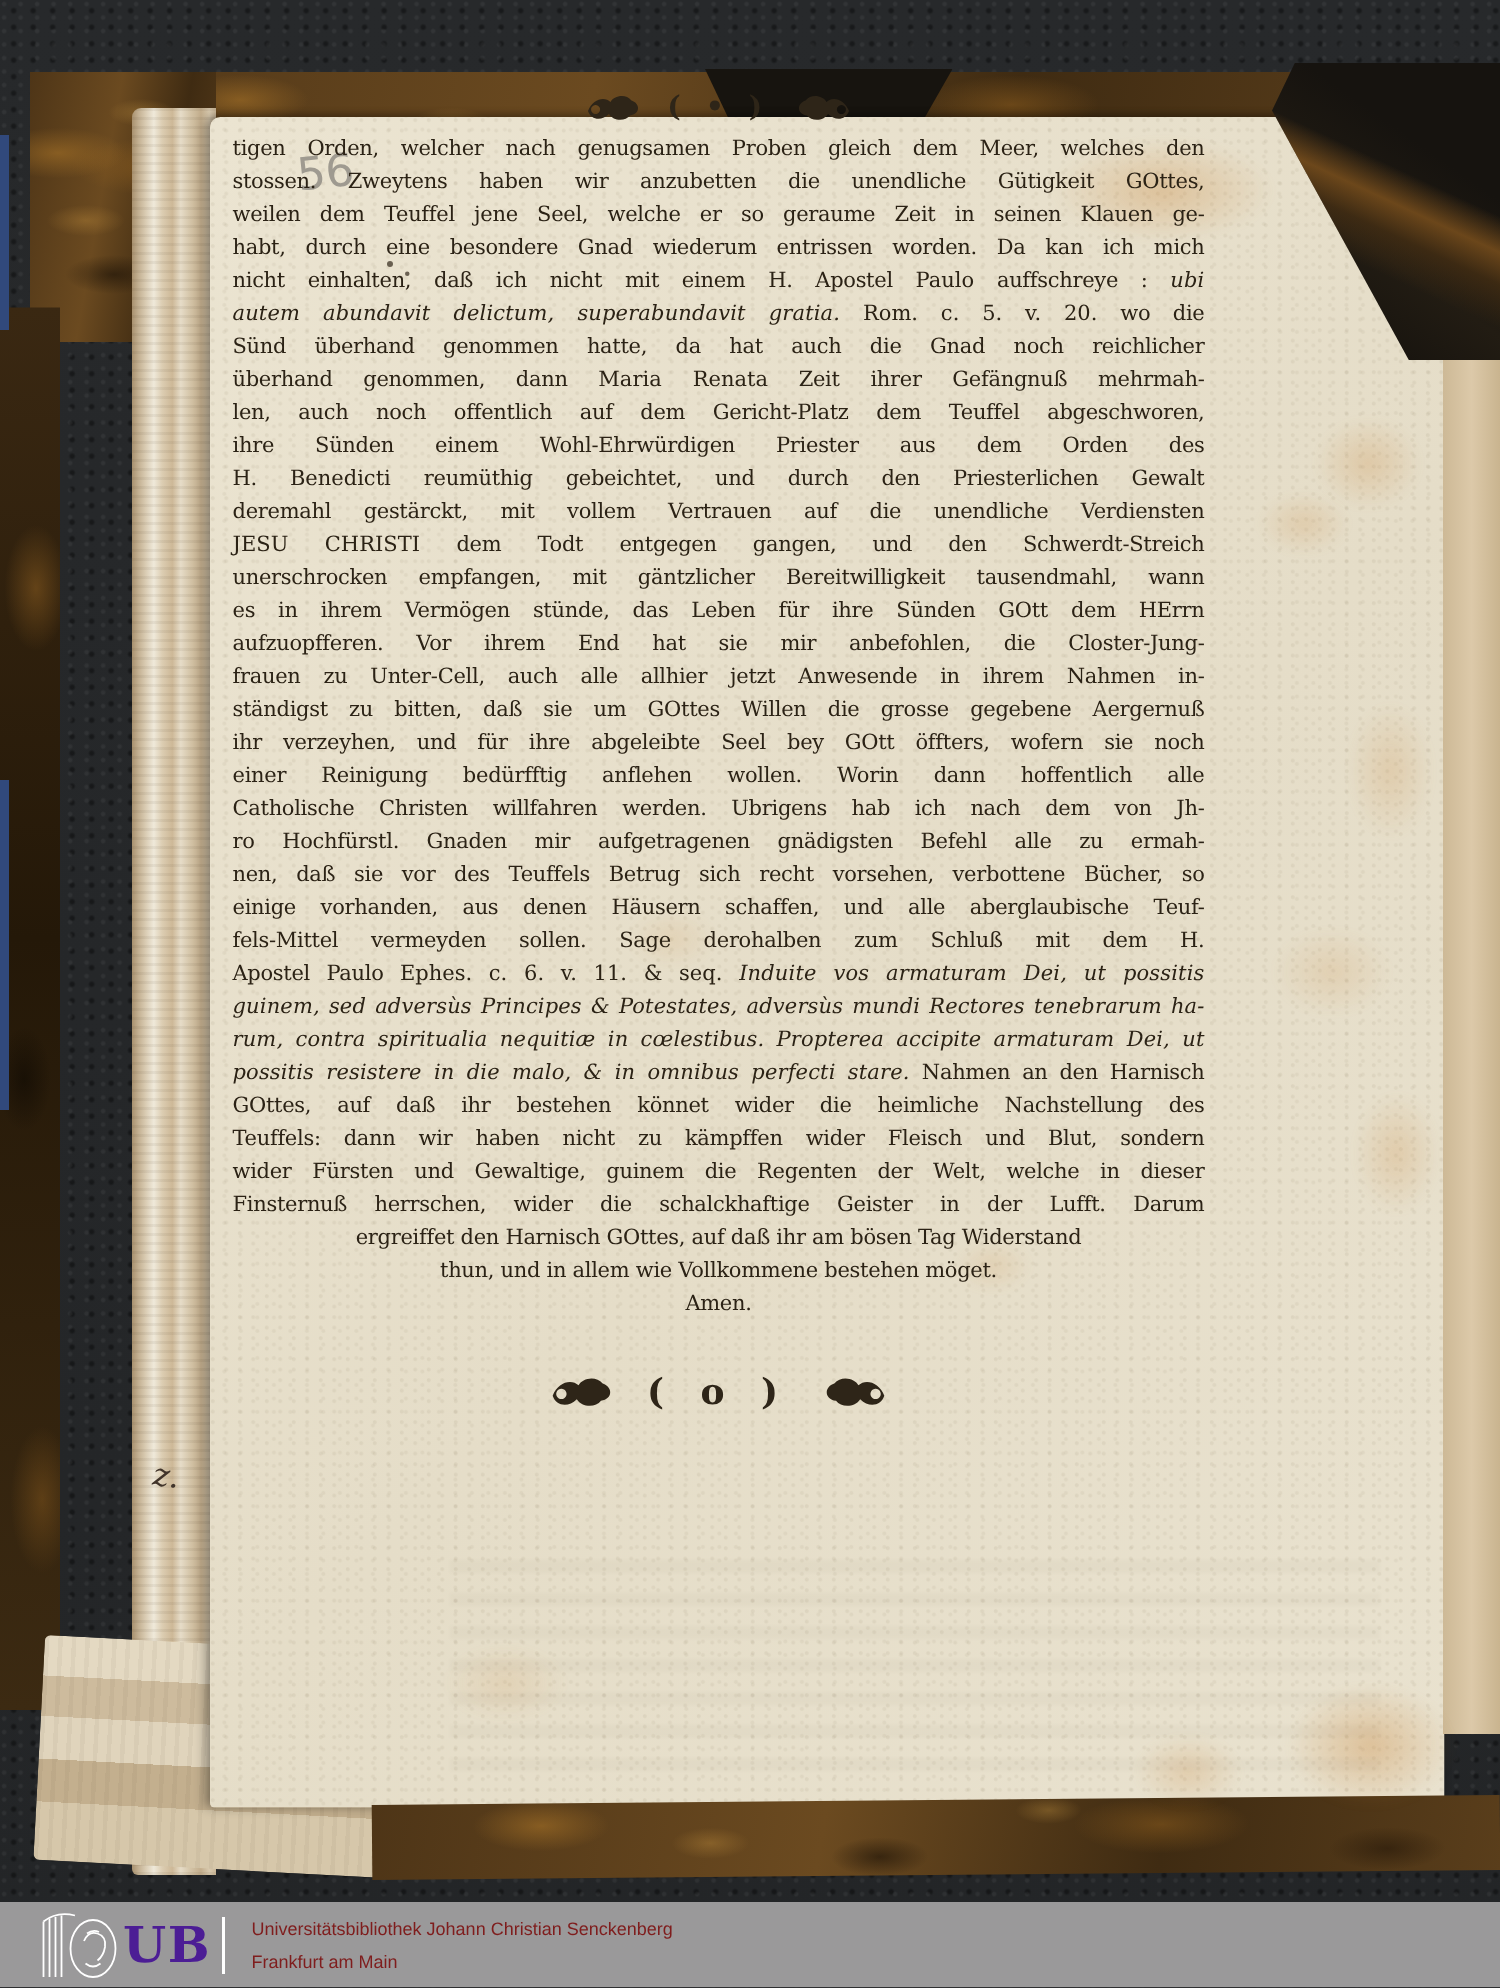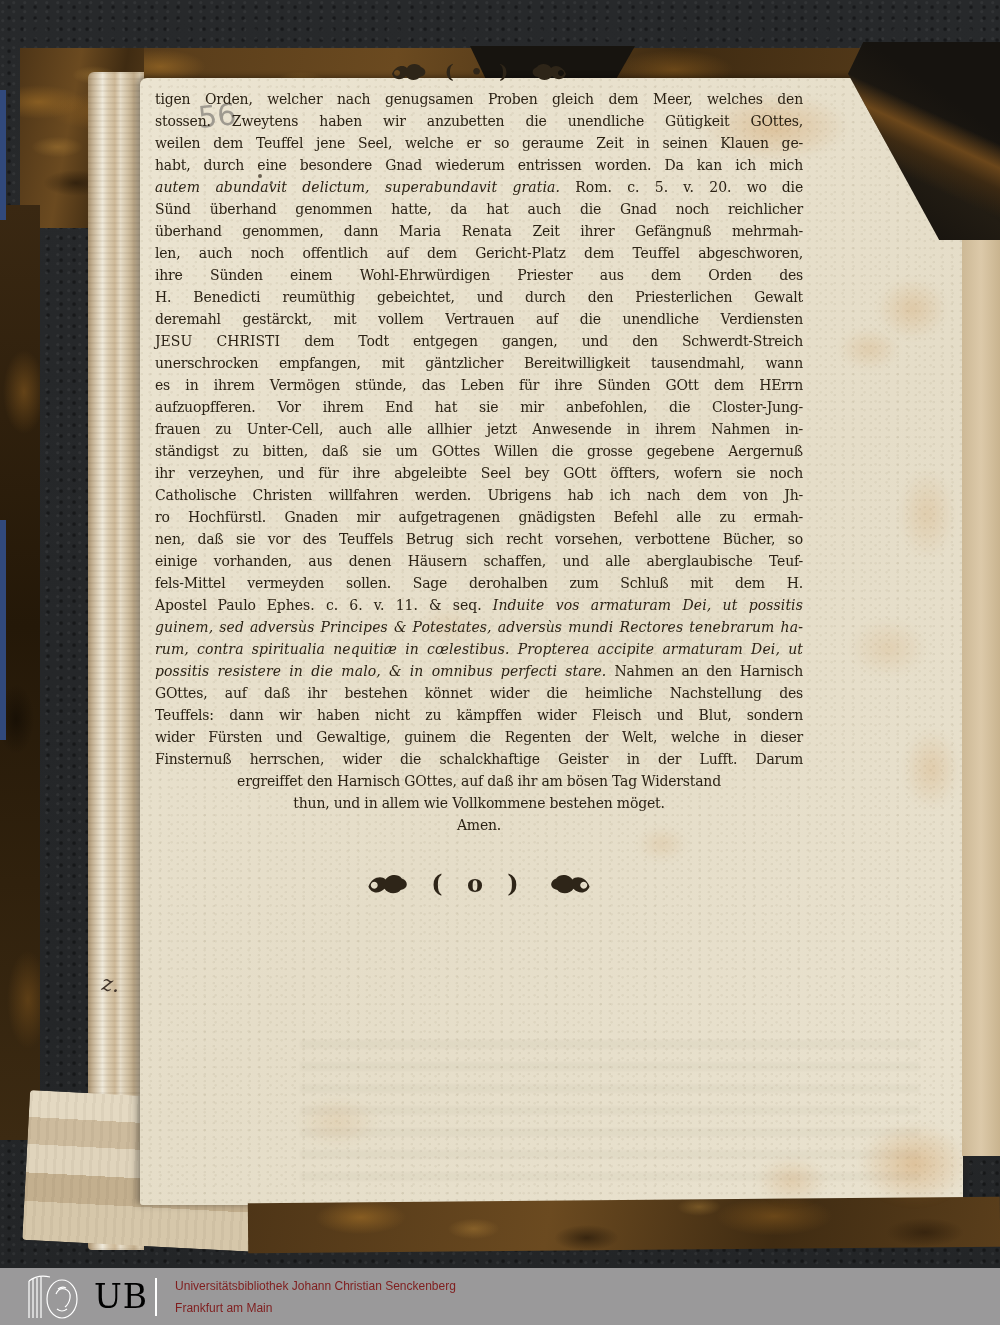--- a/index.html
+++ b/index.html
@@ -76,22 +76,22 @@
   #margin-mark{left:102px;top:972px;font-family:"DejaVu Serif",serif;font-style:italic;
     font-size:21px;color:#41342a;transform:rotate(8deg);}
   .ink-dot{width:4px;height:4px;border-radius:50%;background:#4a4032;opacity:.8;}
   .stain{border-radius:50%;filter:blur(3px);}
   #show-through{left:300px;top:1040px;width:620px;height:150px;opacity:.5;filter:blur(1px);
     background:repeating-linear-gradient(180deg, rgba(95,85,62,.07) 0 9px, transparent 9px 22px);}
   
   #footer-bar{left:0;top:1268px;width:1000px;height:57px;background:#9a999a;
     display:flex;align-items:center;font-family:"Liberation Sans",sans-serif;}
   #ub-logo{display:flex;align-items:center;margin-left:26px;}
-  #ub-logo .ub-text{color:#000000;font-family:"DejaVu Serif",serif;font-weight:400;
-    font-size:33px;line-height:1;margin-left:12px;letter-spacing:1px;}
+  #ub-logo .ub-text{color:#4c1d95;font-family:"DejaVu Serif",serif;font-weight:700;
+    font-size:33px;line-height:1;margin-left:0;letter-spacing:1px;}
   #ub-divider{width:2px;height:38px;background:#ffffff;margin-left:7px;}
   #footer-text{margin-left:18px;color:#7f1d1d;font-size:12px;line-height:22px;}
 </style>
 </head>
 <body>
 
 <div id="stage">
 
   <div id="cover-band-top" class="abs marble"></div>
   <div id="cover-left-top" class="abs marble"></div>
@@ -138,34 +138,36 @@
         <svg width="40" height="22" viewBox="0 0 40 22">
             <path d="M3 14 C6 6 14 4 18 8 C20 4 28 2 32 7 C38 9 38 16 31 17 C28 21 20 21 17 16 C12 21 5 20 3 14 Z M8 10 a3 3 0 1 0 .1 0 Z" fill="#2e2518"></path>
           </svg>
       </span>
     </div>
     <div id="page-text">
         <div class="line"><span class="seg-f">tigen Orden, welcher nach genugsamen Proben gleich dem Meer, welches den</span></div>
         <div class="line"><span class="seg-f">stossen. Zweytens haben wir anzubetten die unendliche Gütigkeit GOttes,</span></div>
         <div class="line"><span class="seg-f">weilen dem Teuffel jene Seel, welche er so geraume Zeit in seinen Klauen ge-</span></div>
         <div class="line"><span class="seg-f">habt, durch eine besondere Gnad wiederum entrissen worden. Da kan ich mich</span></div>
+        <div class="line"><span class="seg-f">nicht einhalten, daß ich nicht mit einem H. Apostel </span><span class="seg-a">Paulo</span><span class="seg-f"> auffschreye : </span><span class="seg-i">ubi</span></div>
         <div class="line"><span class="seg-i">autem abundavit delictum, superabundavit gratia.</span><span class="seg-a"> Rom. c. 5. v. 20. </span><span class="seg-f">wo die</span></div>
         <div class="line"><span class="seg-f">Sünd überhand genommen hatte, da hat auch die Gnad noch reichlicher</span></div>
         <div class="line"><span class="seg-f">überhand genommen, dann </span><span class="seg-a">Maria Renata</span><span class="seg-f"> Zeit ihrer Gefängnuß mehrmah-</span></div>
         <div class="line"><span class="seg-f">len, auch noch offentlich auf dem Gericht-Platz dem Teuffel abgeschworen,</span></div>
         <div class="line"><span class="seg-f">ihre Sünden einem Wohl-Ehrwürdigen Priester aus dem Orden des</span></div>
         <div class="line"><span class="seg-f">H. </span><span class="seg-a">Benedicti</span><span class="seg-f"> reumüthig gebeichtet, und durch den Priesterlichen Gewalt</span></div>
         <div class="line"><span class="seg-f">deremahl gestärckt, mit vollem Vertrauen auf die unendliche Verdiensten</span></div>
         <div class="line"><span class="seg-a">JESU CHRISTI </span><span class="seg-f">dem Todt entgegen gangen, und den Schwerdt-Streich</span></div>
         <div class="line"><span class="seg-f">unerschrocken empfangen, mit gäntzlicher Bereitwilligkeit tausendmahl, wann</span></div>
         <div class="line"><span class="seg-f">es in ihrem Vermögen stünde, das Leben für ihre Sünden GOtt dem HErrn</span></div>
         <div class="line"><span class="seg-f">aufzuopfferen. Vor ihrem End hat sie mir anbefohlen, die Closter-Jung-</span></div>
         <div class="line"><span class="seg-f">frauen zu Unter-Cell, auch alle allhier jetzt Anwesende in ihrem Nahmen in-</span></div>
         <div class="line"><span class="seg-f">ständigst zu bitten, daß sie um GOttes Willen die grosse gegebene Aergernuß</span></div>
         <div class="line"><span class="seg-f">ihr verzeyhen, und für ihre abgeleibte Seel bey GOtt öffters, wofern sie noch</span></div>
+        <div class="line"><span class="seg-f">einer Reinigung bedürfftig anflehen wollen. Worin dann hoffentlich alle</span></div>
         <div class="line"><span class="seg-f">Catholische Christen willfahren werden. Ubrigens hab ich nach dem von Jh-</span></div>
         <div class="line"><span class="seg-f">ro Hochfürstl. Gnaden mir aufgetragenen gnädigsten Befehl alle zu ermah-</span></div>
         <div class="line"><span class="seg-f">nen, daß sie vor des Teuffels Betrug sich recht vorsehen, verbottene Bücher, so</span></div>
         <div class="line"><span class="seg-f">einige vorhanden, aus denen Häusern schaffen, und alle aberglaubische Teuf-</span></div>
         <div class="line"><span class="seg-f">fels-Mittel vermeyden sollen. Sage derohalben zum Schluß mit dem H.</span></div>
         <div class="line"><span class="seg-f">Apostel Paulo </span><span class="seg-a">Ephes. c. 6. v. 11. &amp; seq. </span><span class="seg-i">Induite vos armaturam Dei, ut possitis</span></div>
         <div class="line"><span class="seg-i">guinem, sed adversùs Principes &amp; Potestates, adversùs mundi Rectores tenebrarum ha-</span></div>
         <div class="line"><span class="seg-i">rum, contra spiritualia nequitiæ in cœlestibus. Propterea accipite armaturam Dei, ut</span></div>
         <div class="line"><span class="seg-i">possitis resistere in die malo, &amp; in omnibus perfecti stare. </span><span class="seg-f">Nahmen an den Harnisch</span></div>
         <div class="line"><span class="seg-f">GOttes, auf daß ihr bestehen könnet wider die heimliche Nachstellung des</span></div>

